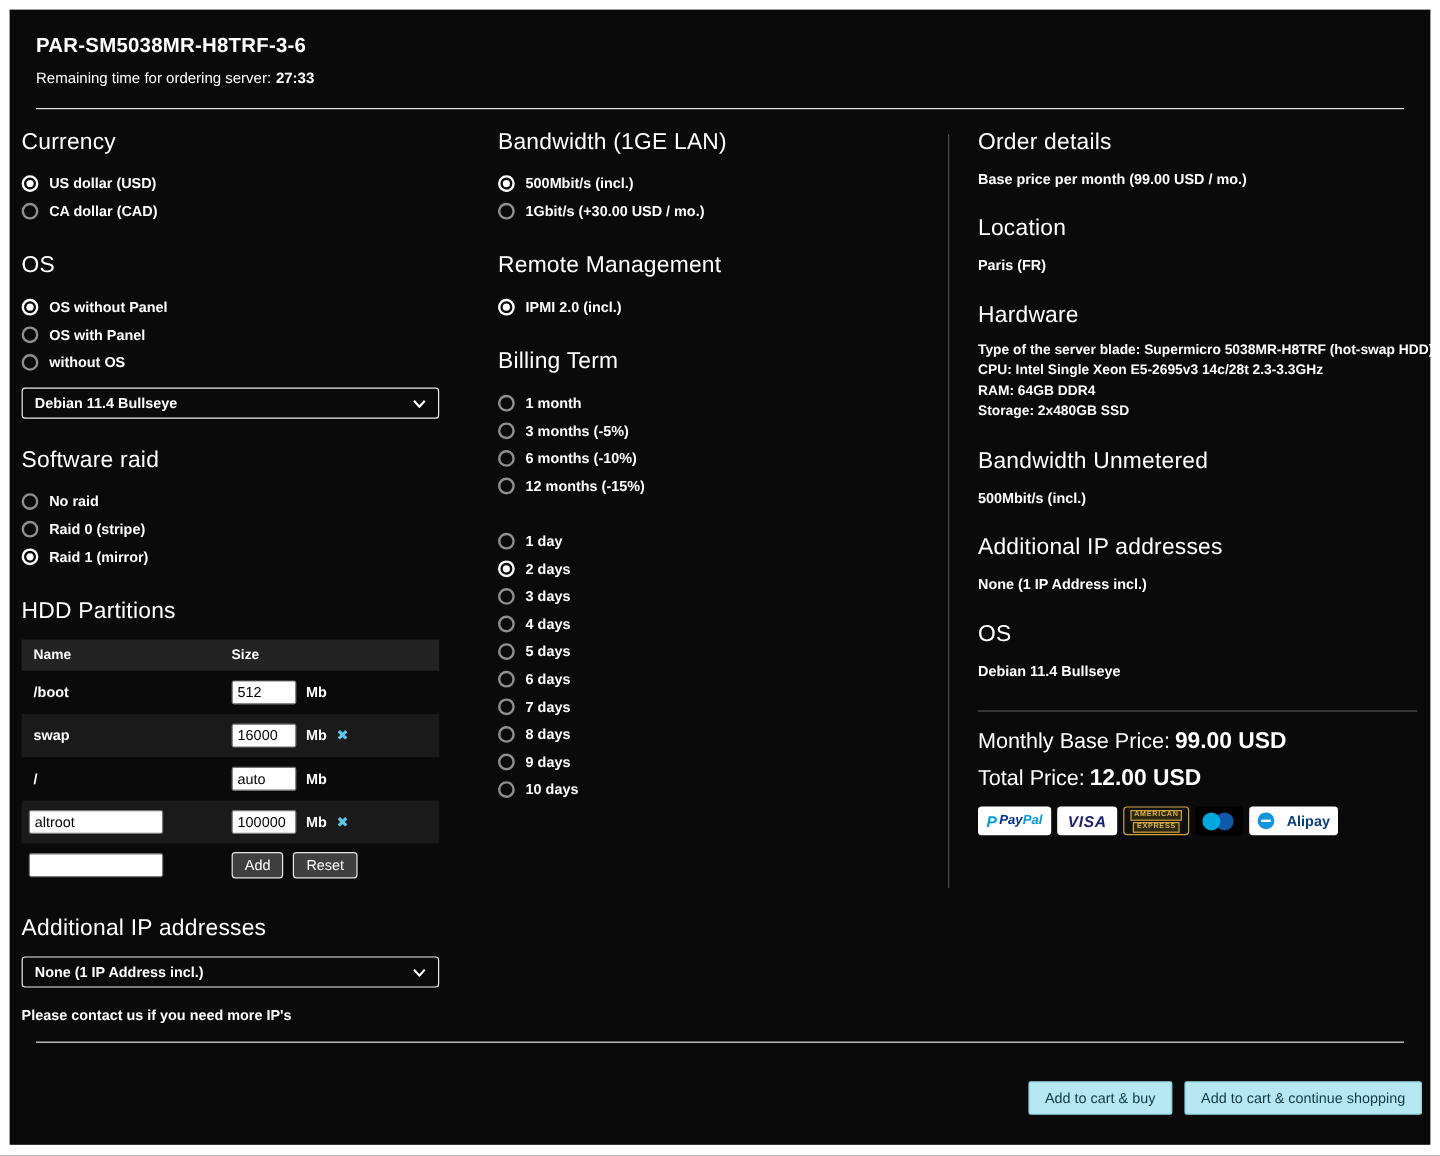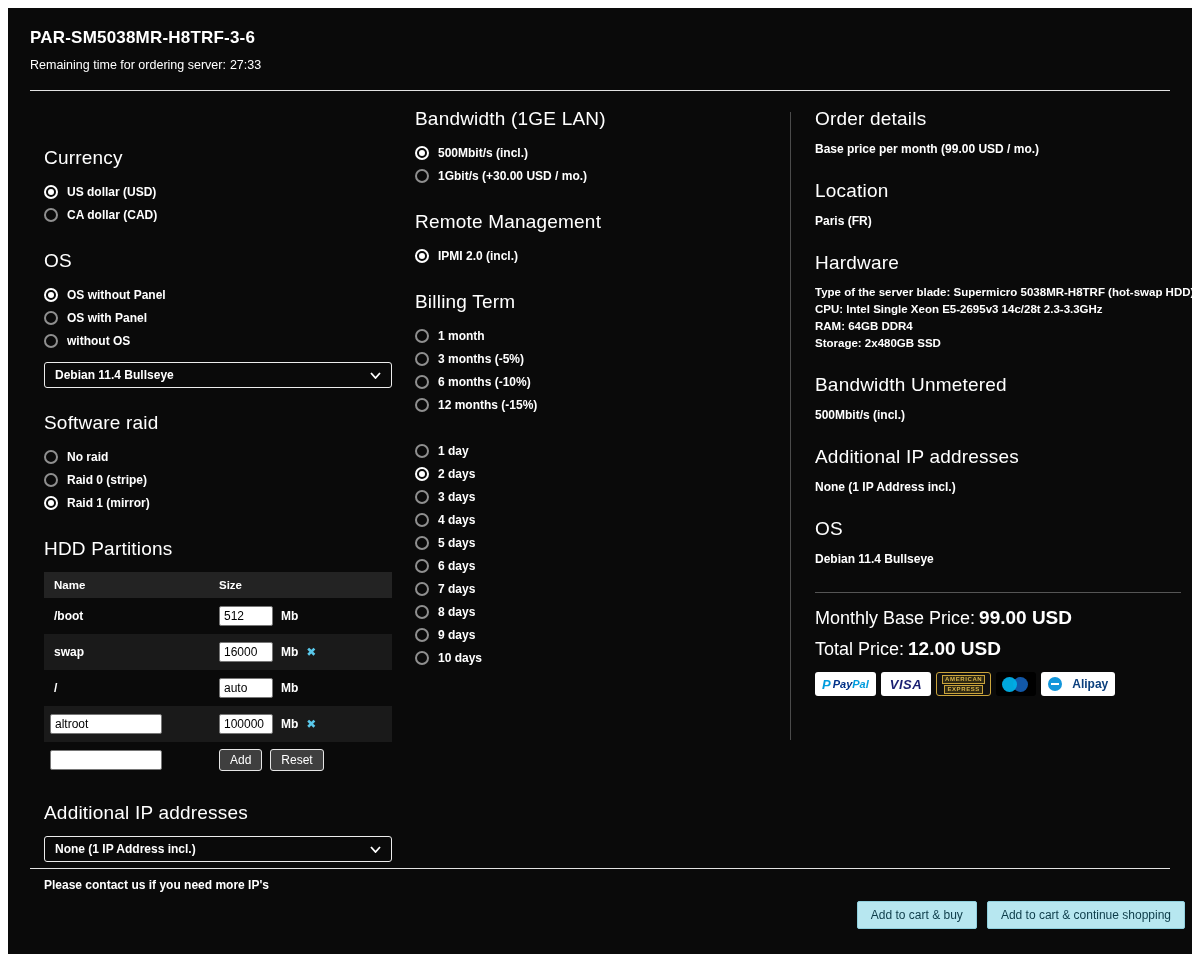--- a/index.html
+++ b/index.html
@@ -7,29 +7,29 @@
   body {
     width:1200px; height:963px; background:#ffffff;
     font-family:"Liberation Sans","DejaVu Sans",sans-serif;
   }
   .page { position:relative; width:1200px; height:963px; background:#fff; overflow:hidden; }
   .panel { position:absolute; left:8px; top:8px; width:1184px; height:946px; background:#0a0a0a; }
 
   header { position:absolute; left:22px; top:20px; }
   h1 { font-size:17px; font-weight:700; color:#fff; margin:0; letter-spacing:.2px; }
   .remaining { margin:10px 0 0; font-size:12.5px; font-weight:400; color:#fff; }
-  .remaining b { font-weight:400; margin-left:4px; }
+  .remaining b { font-weight:700; margin-left:4px; }
 
   .hr { position:absolute; height:1px; background:#e3e3e3; }
   .hr.top { left:22px; right:22px; top:82px; }
   .hr.bottom { left:22px; right:22px; top:860px; }
   .vdivider { position:absolute; left:782px; top:104px; height:628px; width:1px; background:#4b4b4b; }
 
   .col { position:absolute; top:100px; }
-  .col-left { left:36px; width:352px;margin-top:39px; }
+  .col-left { left:10px; width:352px; }
   .col-mid { left:407px; width:345px; }
   .col-right { left:807px; width:366px; }
 
   h2 { font-size:19px; font-weight:400; color:#fff; margin:24px 0 12px; line-height:22px; letter-spacing:.2px; }
   .col h2:first-child { margin-top:0; }
 
   .radio-row { display:flex; align-items:center; gap:9px; height:22px; margin-bottom:1px; cursor:pointer; }
   .radio { width:14px; height:14px; border-radius:50%; border:2px solid #8f8f8f; flex:none; background:transparent; }
   .radio.on { border-color:#fff; position:relative; }
   .radio.on::after { content:""; position:absolute; inset:2px; border-radius:50%; background:#fff; }

